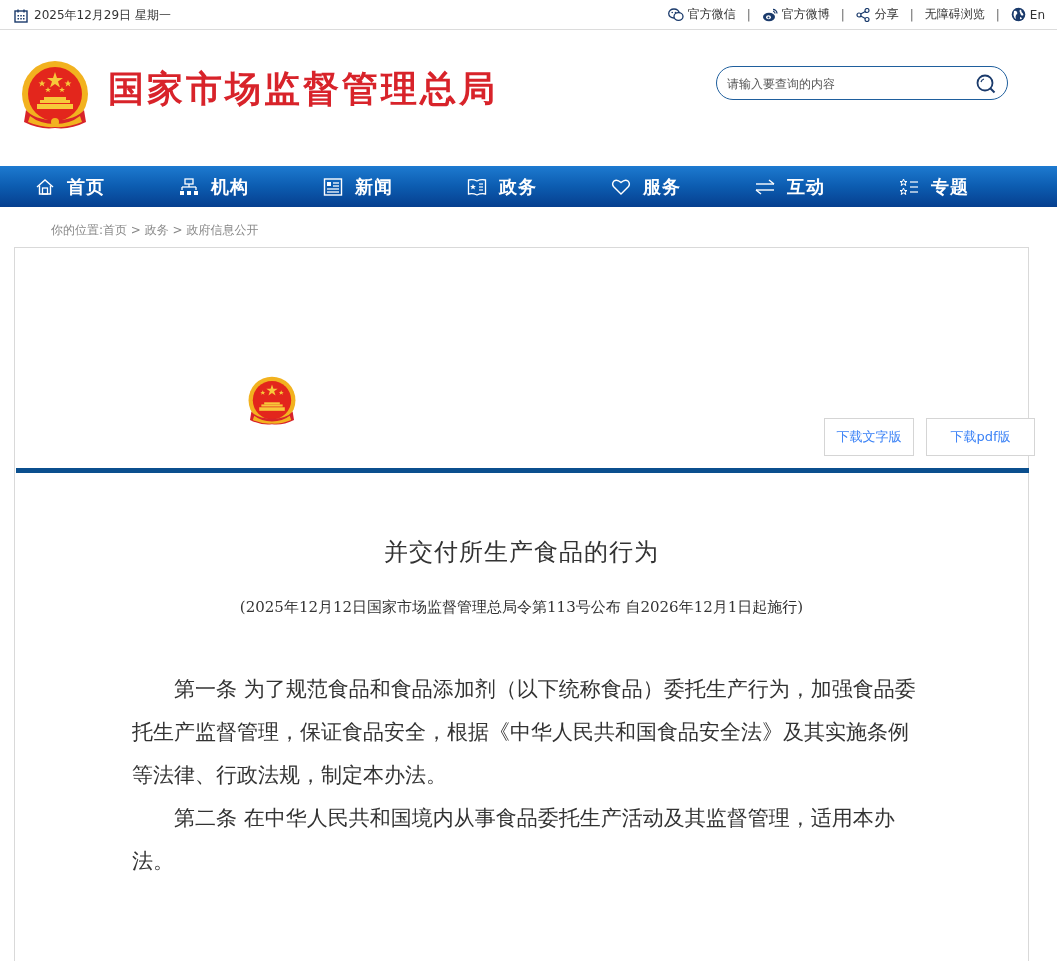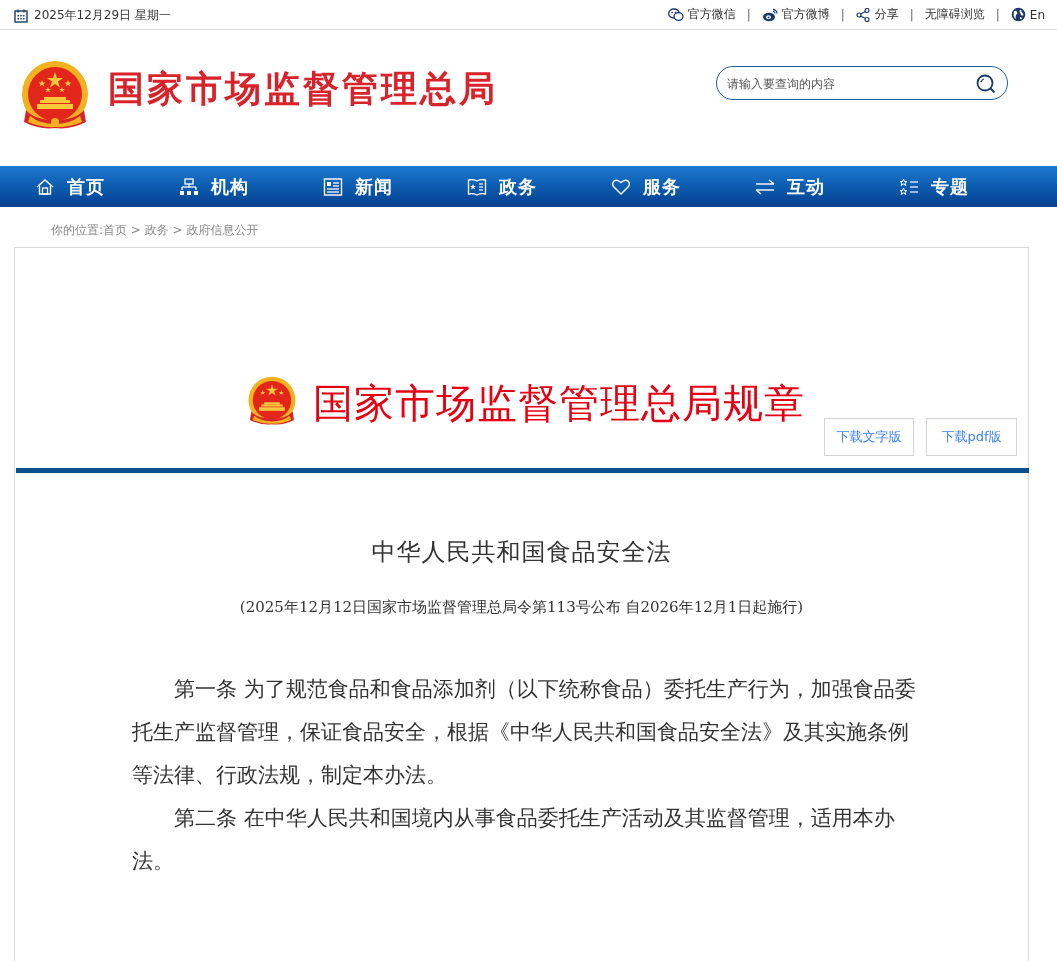--- a/index.html
+++ b/index.html
@@ -222,26 +222,25 @@
       <circle cx="35" cy="34" r="27" fill="#e3261c"></circle>
       <polygon points="35,12 37,18 43,18 38,21.5 40,27.5 35,24 30,27.5 32,21.5 27,18 33,18" fill="#f7c83a"></polygon>
       <polygon points="22,20 23,22.5 25.5,22.5 23.5,24 24.3,26.5 22,25 19.7,26.5 20.5,24 18.5,22.5 21,22.5" fill="#f7c83a"></polygon>
       <polygon points="48,20 49,22.5 51.5,22.5 49.5,24 50.3,26.5 48,25 45.7,26.5 46.5,24 44.5,22.5 47,22.5" fill="#f7c83a"></polygon>
       <rect x="20" y="40" width="30" height="3" fill="#f7c83a"></rect>
       <rect x="24" y="37" width="22" height="3" fill="#f7c83a"></rect>
       <rect x="17" y="44" width="36" height="5" fill="#f7c83a"></rect>
       <path d="M6 50 Q14 60 35 60 Q56 60 64 50 L66 62 Q50 70 35 68 Q20 70 4 62 Z" fill="#d8232a"></path>
       <path d="M10 56 Q20 64 35 64 Q50 64 60 56 L62 62 Q48 68 35 67 Q22 68 8 62 Z" fill="#f2b21f"></path>
     </svg>
-    <span class="rules-title">国家市场监督管理总局规章</span>
   </div>
   <div class="dl-btn" style="left:809px; width:90px;">下载文字版</div>
-  <div class="dl-btn" style="left:911px; width:91px;">下载pdf版</div>
+  <div class="dl-btn" style="left:911px; width:109px;">下载pdf版</div>
   <div class="blue-rule"></div>
 
-  <div class="doc-title">中华人民共和国食品安全法</div>
+  <div class="doc-title">并交付所生产食品的行为</div>
   <div class="doc-sub">(2025年12月12日国家市场监督管理总局令第113号公布 自2026年12月1日起施行)</div>
 
   <div class="body-text">
     <p>第一条 为了规范食品和食品添加剂（以下统称食品）委托生产行为，加强食品委托生产监督管理，保证食品安全，根据《中华人民共和国食品安全法》及其实施条例等法律、行政法规，制定本办法。</p>
     <p>第二条 在中华人民共和国境内从事食品委托生产活动及其监督管理，适用本办法。</p>
   </div>
 </div>
 
 </body></html>

